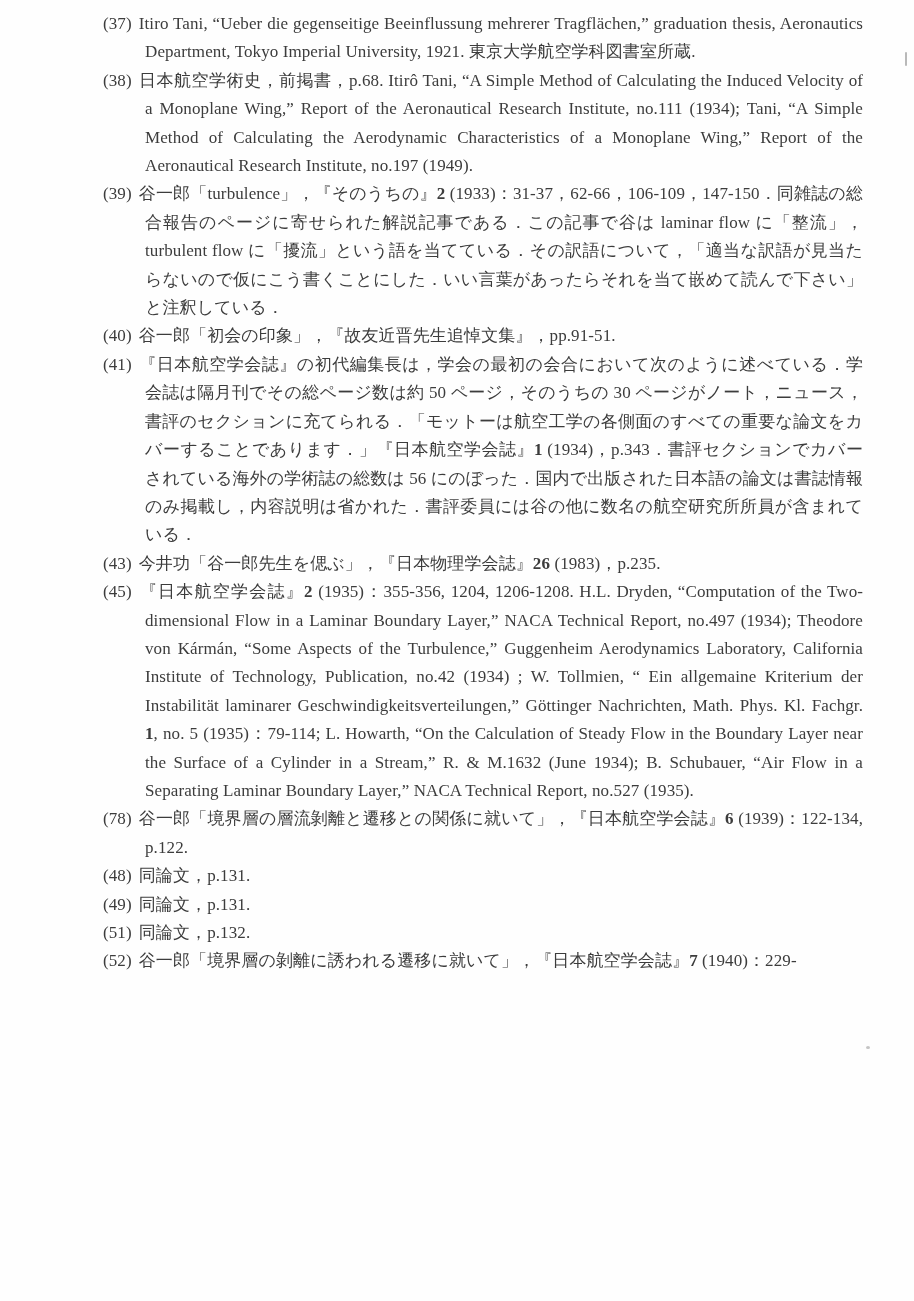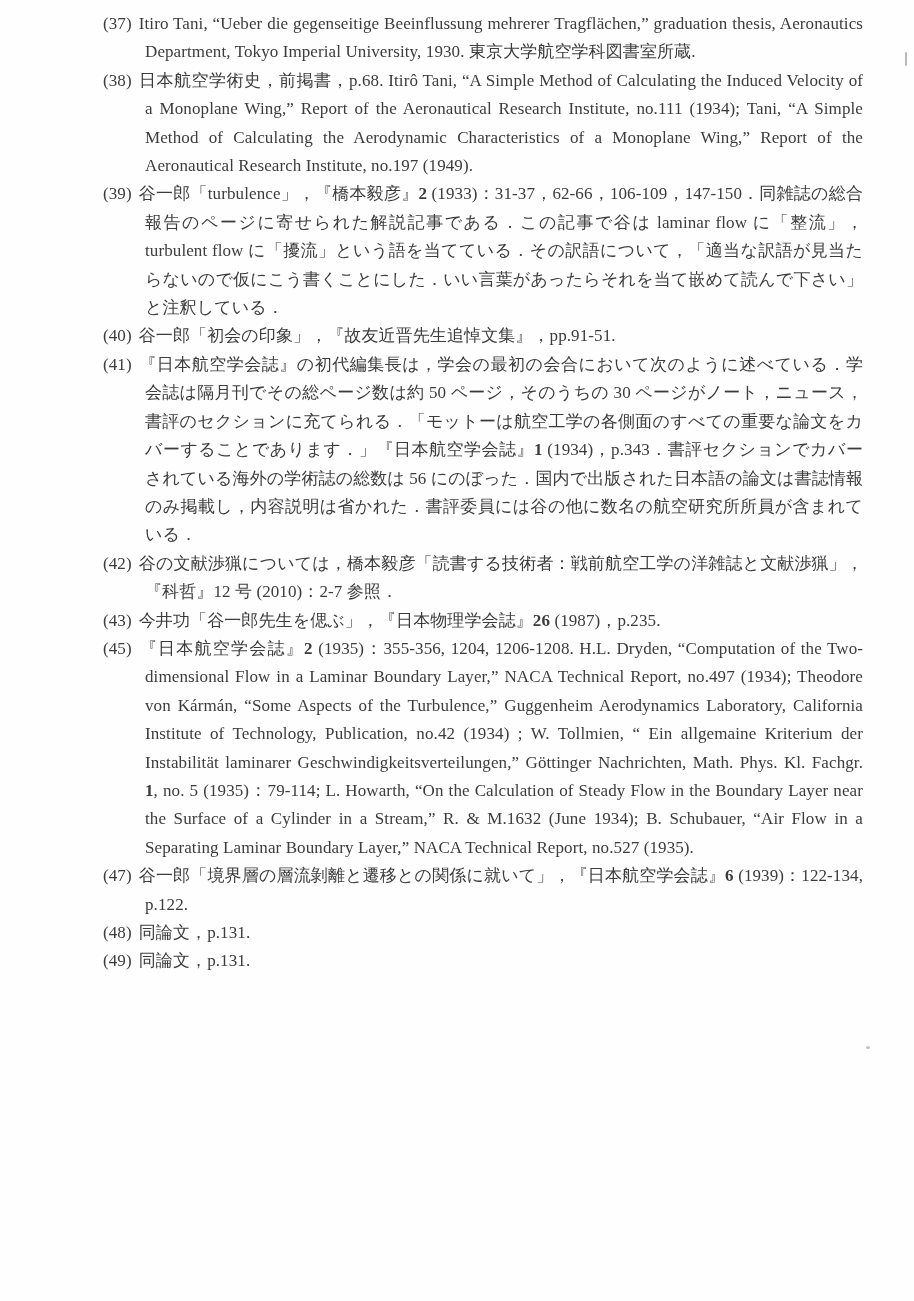--- a/index.html
+++ b/index.html
@@ -52,28 +52,29 @@
     height: 3px;
     background: #c4c4c4;
     border-radius: 50%;
   }
 </style>
 </head>
 <body>
 
 <div class="page">
   <div class="notes">
-      <div class="note"><span class="num">(37)</span><span><span class="seg-n">Itiro Tani, “Ueber die gegenseitige Beeinflussung mehrerer Tragflächen,” graduation thesis, Aeronautics Department, Tokyo Imperial University, 1930. 東京大学航空学科図書室所蔵.</span></span></div>
+      <div class="note"><span class="num">(37)</span><span><span class="seg-n">Itiro Tani, “Ueber die gegenseitige Beeinflussung mehrerer Tragflächen,” graduation thesis, Aeronautics Department, Tokyo Imperial University, 1921. 東京大学航空学科図書室所蔵.</span></span></div>
       <div class="note"><span class="num">(38)</span><span><span class="seg-n">日本航空学術史，前掲書，p.68. Itirô Tani, “A Simple Method of Calculating the Induced Velocity of a Monoplane Wing,” </span><span class="seg-i">Report of the Aeronautical Research Institute</span><span class="seg-n">, no.111 (1934); Tani, “A Simple Method of Calculating the Aerodynamic Characteristics of a Monoplane Wing,” </span><span class="seg-i">Report of the Aeronautical Research Institute</span><span class="seg-n">, no.197 (1949).</span></span></div>
-      <div class="note"><span class="num">(39)</span><span><span class="seg-n">谷一郎「turbulence」，『橋本毅彦』</span><span class="seg-b">2</span><span class="seg-n"> (1933)：31-37，62-66，106-109，147-150．同雑誌の総合報告のページに寄せられた解説記事である．この記事で谷は laminar flow に「整流」，turbulent flow に「擾流」という語を当てている．その訳語について，「適当な訳語が見当たらないので仮にこう書くことにした．いい言葉があったらそれを当て嵌めて読んで下さい」と注釈している．</span></span></div>
+      <div class="note"><span class="num">(39)</span><span><span class="seg-n">谷一郎「turbulence」，『そのうちの』</span><span class="seg-b">2</span><span class="seg-n"> (1933)：31-37，62-66，106-109，147-150．同雑誌の総合報告のページに寄せられた解説記事である．この記事で谷は laminar flow に「整流」，turbulent flow に「擾流」という語を当てている．その訳語について，「適当な訳語が見当たらないので仮にこう書くことにした．いい言葉があったらそれを当て嵌めて読んで下さい」と注釈している．</span></span></div>
       <div class="note"><span class="num">(40)</span><span><span class="seg-n">谷一郎「初会の印象」，『故友近晋先生追悼文集』，pp.91-51.</span></span></div>
       <div class="note"><span class="num">(41)</span><span><span class="seg-n">『日本航空学会誌』の初代編集長は，学会の最初の会合において次のように述べている．学会誌は隔月刊でその総ページ数は約 50 ページ，そのうちの 30 ページがノート，ニュース，書評のセクションに充てられる．「モットーは航空工学の各側面のすべての重要な論文をカバーすることであります．」『日本航空学会誌』</span><span class="seg-b">1</span><span class="seg-n"> (1934)，p.343．書評セクションでカバーされている海外の学術誌の総数は 56 にのぼった．国内で出版された日本語の論文は書誌情報のみ掲載し，内容説明は省かれた．書評委員には谷の他に数名の航空研究所所員が含まれている．</span></span></div>
-      <div class="note"><span class="num">(42)</span><span><span class="seg-n">谷の文献渉猟については，橋本毅彦「読書する技術者：戦前航空工学の洋雑誌と文献渉猟」，『科哲』12 号 (2010)：2-7 参照．</span></span></div>
-      <div class="note"><span class="num">(43)</span><span><span class="seg-n">今井功「谷一郎先生を偲ぶ」，『日本物理学会誌』</span><span class="seg-b">26</span><span class="seg-n"> (1987)，p.235.</span></span></div>
+      <div class="note"><span class="num">(43)</span><span><span class="seg-n">今井功「谷一郎先生を偲ぶ」，『日本物理学会誌』</span><span class="seg-b">26</span><span class="seg-n"> (1983)，p.235.</span></span></div>
       <div class="note"><span class="num">(45)</span><span><span class="seg-n">『日本航空学会誌』</span><span class="seg-b">2</span><span class="seg-n"> (1935)：355-356, 1204, 1206-1208. H.L. Dryden, “Computation of the Two-dimensional Flow in a Laminar Boundary Layer,” NACA Technical Report, no.497 (1934); Theodore von Kármán, “Some Aspects of the Turbulence,” Guggenheim Aerodynamics Laboratory, California Institute of Technology, Publication, no.42 (1934) ; W. Tollmien, “ Ein allgemaine Kriterium der Instabilität laminarer Geschwindigkeitsverteilungen,” </span><span class="seg-i">Göttinger Nachrichten, Math. Phys. Kl. Fachgr.</span><span class="seg-n"> </span><span class="seg-b">1</span><span class="seg-n">, no. 5 (1935)：79-114; L. Howarth, “On the Calculation of Steady Flow in the Boundary Layer near the Surface of a Cylinder in a Stream,” R. &amp; M.1632 (June 1934); B. Schubauer, “Air Flow in a Separating Laminar Boundary Layer,” NACA Technical Report, no.527 (1935).</span></span></div>
-      <div class="note"><span class="num">(47)</span><span><span class="seg-n">谷一郎「境界層の層流剝離と遷移との関係に就いて」，『日本航空学会誌』</span><span class="seg-b">6</span><span class="seg-n"> (1939)：122-134, p.122.</span></span></div>
+      <div class="note"><span class="num">(78)</span><span><span class="seg-n">谷一郎「境界層の層流剝離と遷移との関係に就いて」，『日本航空学会誌』</span><span class="seg-b">6</span><span class="seg-n"> (1939)：122-134, p.122.</span></span></div>
       <div class="note"><span class="num">(48)</span><span><span class="seg-n">同論文，p.131.</span></span></div>
       <div class="note"><span class="num">(49)</span><span><span class="seg-n">同論文，p.131.</span></span></div>
+      <div class="note"><span class="num">(51)</span><span><span class="seg-n">同論文，p.132.</span></span></div>
+      <div class="note"><span class="num">(52)</span><span><span class="seg-n">谷一郎「境界層の剝離に誘われる遷移に就いて」，『日本航空学会誌』</span><span class="seg-b">7</span><span class="seg-n"> (1940)：229-</span></span></div>
     </div>
 </div>
 
 <div class="artifact-tick"></div>
 <div class="artifact-dot"></div>
 
 </body></html>

